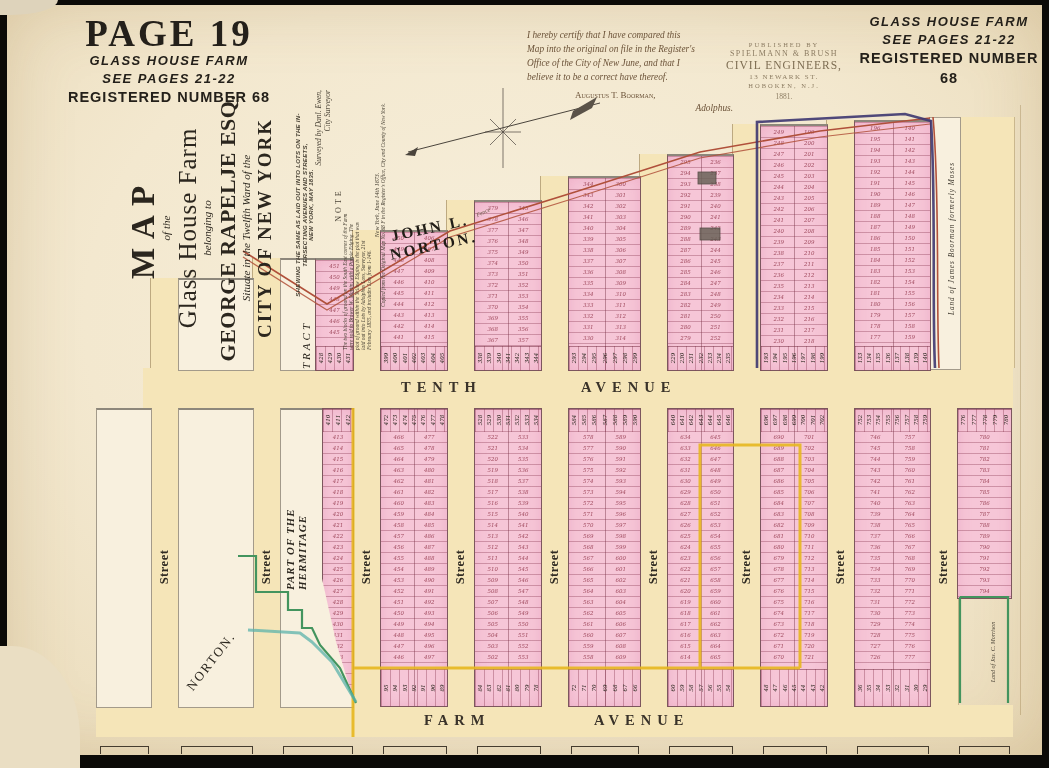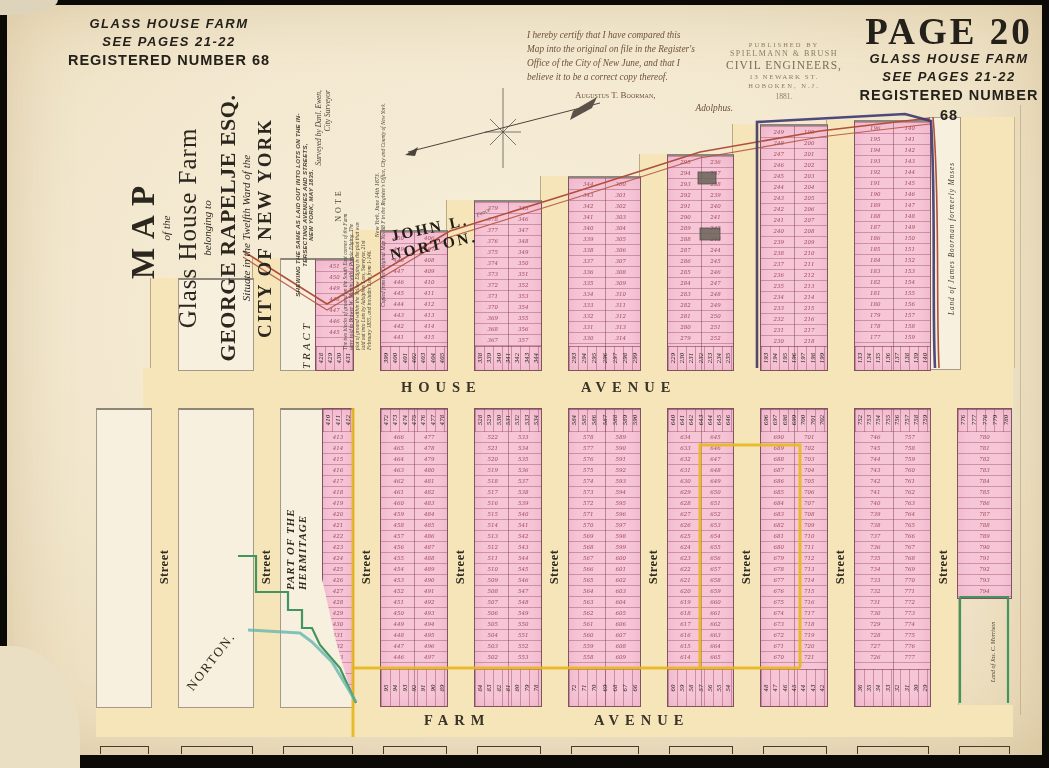--- a/index.html
+++ b/index.html
@@ -87,21 +87,21 @@
 </style>
 </head>
 <body>
 
 <div id="stage">
   <div id="paper">
 
     <div id="map">
 
       <div class="avenue" id="ninth-ave" style="left:136px;top:363px;width:870px;height:40px;">
-        <span class="av-label" style="left:258px;top:11px;">HOUSE</span>
+        <span class="av-label" style="left:258px;top:11px;">TENTH</span>
         <span class="av-label" style="left:438px;top:11px;">AVENUE</span>
       </div>
       <div class="avenue" id="tenth-ave" style="left:89px;top:700px;width:917px;height:32px;">
         <span class="av-label" style="left:328px;top:7px;">FARM</span>
         <span class="av-label" style="left:498px;top:7px;">AVENUE</span>
       </div>
 
       <svg id="overlay" width="1049" height="768" viewBox="0 0 1049 768">
 
         <g>
@@ -889,36 +889,36 @@
         <div class="bracket" style="left: 376px; top: 741px; width: 62px;"></div>
         <div class="bracket" style="left: 470px; top: 741px; width: 62px;"></div>
         <div class="bracket" style="left: 564px; top: 741px; width: 66px;"></div>
         <div class="bracket" style="left: 662px; top: 741px; width: 62px;"></div>
         <div class="bracket" style="left: 756px; top: 741px; width: 62px;"></div>
         <div class="bracket" style="left: 850px; top: 741px; width: 70px;"></div>
         <div class="bracket" style="left: 952px; top: 741px; width: 49px;"></div>
       </div>
 
     <div class="corner" id="corner19" style="left:22px;top:10px;width:280px;">
+      <div class="p-big">PAGE 19</div>
       <div class="p-sub1">GLASS HOUSE FARM</div>
       <div class="p-sub2">SEE PAGES 21-22</div>
       <div class="p-sub3">REGISTERED NUMBER 68</div>
     </div>
     <div class="corner" id="corner20" style="left:843px;top:8px;width:198px;">
-      <div class="p-big">PAGE 20</div>
       <div class="p-sub1">GLASS HOUSE FARM</div>
       <div class="p-sub2">SEE PAGES 21-22</div>
       <div class="p-sub3">REGISTERED NUMBER 68</div>
     </div>
 
     <div id="cert">
       <div>I hereby certify that I have compared this</div>
       <div>Map into the original on file in the Register's</div>
       <div>Office of the City of New June, and that I</div>
-      <div>believe it to be a correct copy thereof.</div>
+      <div>believe it to be a correct have thereof.</div>
       <div class="sig">Augustus T. Boorman,</div>
       <div class="role">Adolphus.</div>
     </div>
 
     <div id="publisher">
       <div class="pl0">PUBLISHED BY</div>
       <div class="pl1">SPIELMANN &amp; BRUSH</div>
       <div class="pl2">CIVIL ENGINEERS,</div>
       <div class="pl3">13 NEWARK ST.</div>
       <div class="pl4">HOBOKEN, N.J.</div>

